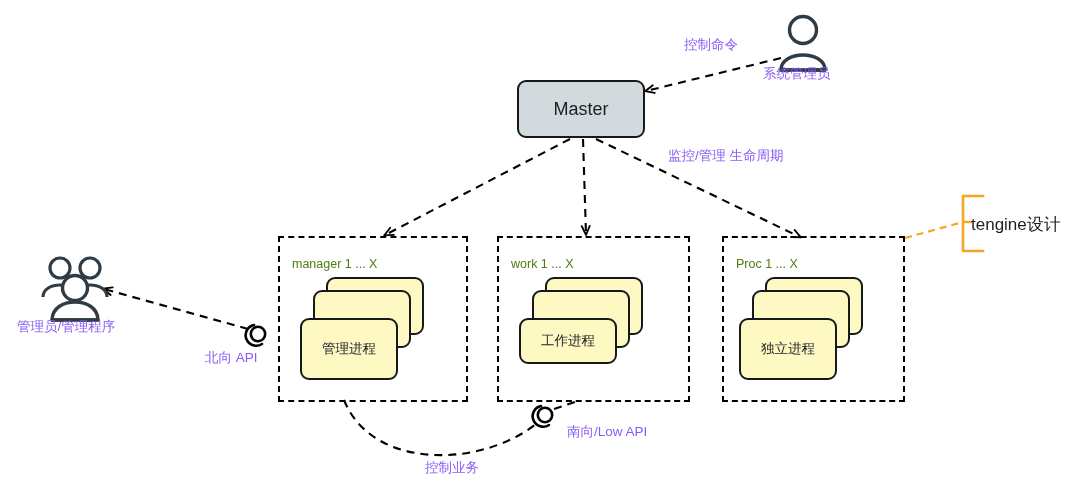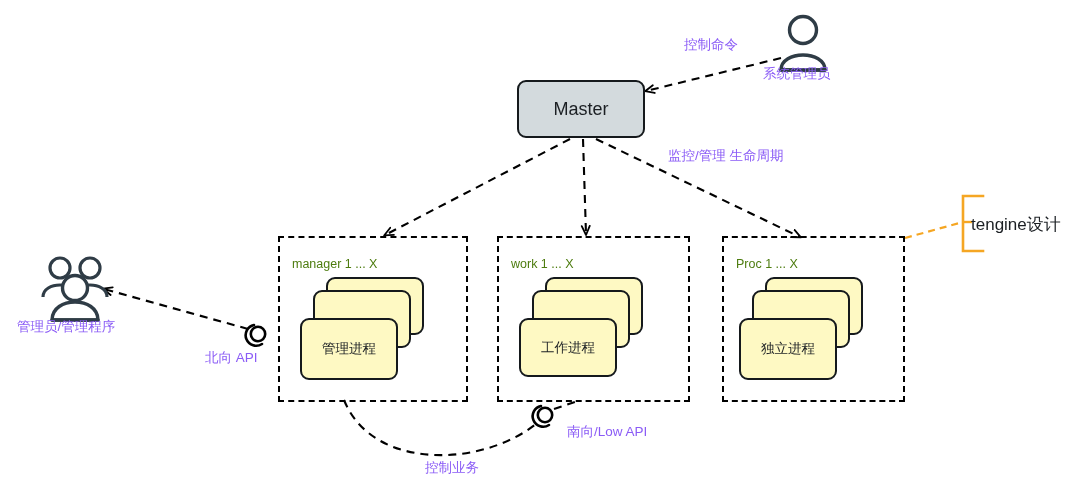--- a/index.html
+++ b/index.html
@@ -91,21 +91,21 @@
 <div class="stack-card" style="left:326px;top:277px;width:98px;height:58px;"></div>
 <div class="stack-card" style="left:313px;top:290px;width:98px;height:58px;"></div>
 <div class="stack-card stack-front" style="left:300px;top:318px;width:98px;height:62px;">
   <span>管理进程</span>
 </div>
 
 <div class="dashed-group" style="left:497px;top:236px;width:193px;height:166px;"></div>
 <div class="group-title" style="left:511px;top:257px;">work 1 ... X</div>
 <div class="stack-card" style="left:545px;top:277px;width:98px;height:58px;"></div>
 <div class="stack-card" style="left:532px;top:290px;width:98px;height:58px;"></div>
-<div class="stack-card stack-front" style="left:519px;top:318px;width:98px;height:59px;">
+<div class="stack-card stack-front" style="left:519px;top:318px;width:98px;height:46px;">
   <span>工作进程</span>
 </div>
 
 <div class="dashed-group" style="left:722px;top:236px;width:183px;height:166px;"></div>
 <div class="group-title" style="left:736px;top:257px;">Proc 1 ... X</div>
 <div class="stack-card" style="left:765px;top:277px;width:98px;height:58px;"></div>
 <div class="stack-card" style="left:752px;top:290px;width:98px;height:58px;"></div>
 <div class="stack-card stack-front" style="left:739px;top:318px;width:98px;height:62px;">
   <span>独立进程</span>
 </div>

